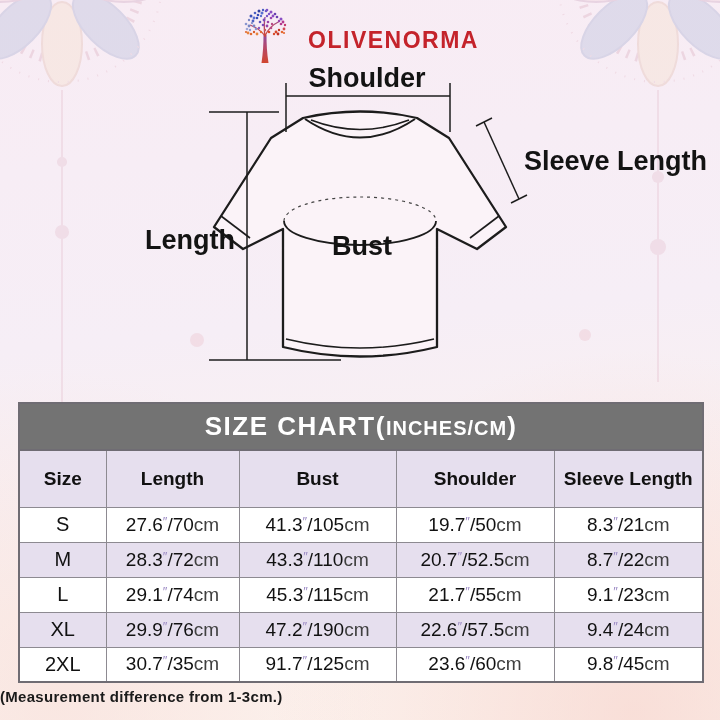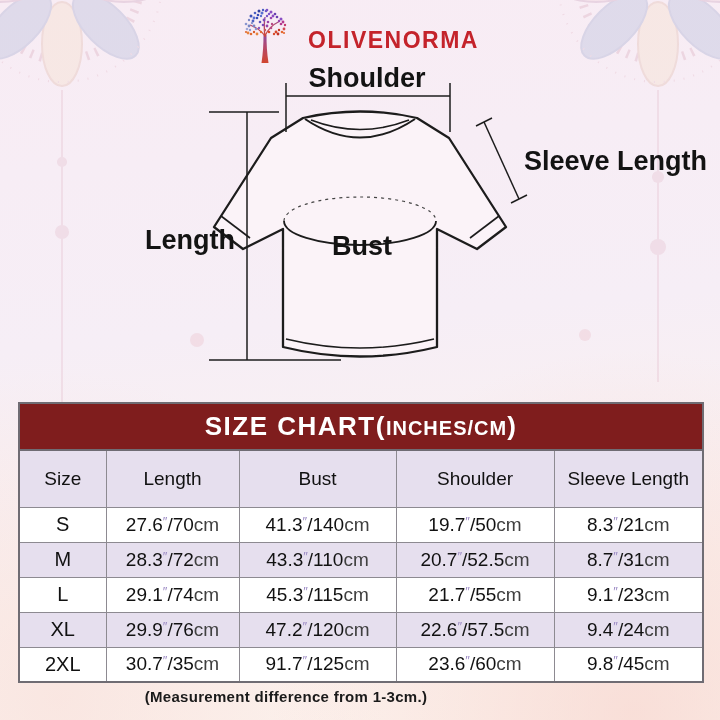--- a/index.html
+++ b/index.html
@@ -21,31 +21,31 @@
   .brand-name { color:#c4232b; font-weight:bold; font-size:23px; letter-spacing:1.5px; padding-top:10px; }
 
   
   .diagram { position:absolute; top:58px; left:0; }
   .diagram text { font-family:"Liberation Sans", sans-serif; font-weight:bold; fill:#131313; font-size:27px; }
 
   
   .table-wrap { position:absolute; top:402px; left:18px; width:684px; }
   table { border-collapse:collapse; width:684px; table-layout:fixed; border:2px solid #6f6c73; background:#fff; }
   th, td { border:1px solid #8d8a91; text-align:center; vertical-align:middle; color:#111; overflow:hidden; }
-  .title-row td { background:#7f1d1d; color:#fff; height:47px; font-size:26px; font-weight:bold; letter-spacing:1.5px; border-bottom:2px solid #6f6c73; }
+  .title-row td { background:#737373; color:#fff; height:47px; font-size:26px; font-weight:bold; letter-spacing:1.5px; border-bottom:2px solid #6f6c73; }
   .title-unit { font-size:20px; letter-spacing:1px; }
-  .head-row th { background:#e6dfee; height:57px; font-size:19px; font-weight:normal; }
+  .head-row th { background:#e6dfee; height:57px; font-size:19px; font-weight:bold; }
   tbody td { height:35px; font-size:19px; }
   tbody td.size-cell { font-size:20px; }
   tbody tr.alt td { background:#e6dfee; }
   .mark { color:#9b89c4; font-size:13px; position:relative; top:-5px; }
   .cm { color:#404040; }
 
   
-  .footer-note { position:absolute; top:688px; left:0; width:572px; text-align:center; font-weight:bold; font-size:15px; color:#1a1a1a; letter-spacing:0.3px; }
+  .footer-note { position:absolute; top:688px; left:0; width:572px; text-align:left; font-weight:bold; font-size:15px; color:#1a1a1a; letter-spacing:0.3px; }
 </style>
 </head>
 <body>
 
 <svg class="bg-decor" viewBox="0 0 720 720" width="720" height="720">
   <g opacity="0.33">
     <g transform="translate(62,-18)">
       <circle r="78" fill="none" stroke="#d8a8ba" stroke-width="9" stroke-dasharray="2.5 7"></circle>
       <g fill="none" stroke="#c9a0bc" stroke-width="2">
         <ellipse rx="20" ry="42" cy="62" fill="#f4dcc6" stroke="#e0b8a6"></ellipse>
@@ -207,42 +207,42 @@
           <th>Length</th>
           <th>Bust</th>
           <th>Shoulder</th>
           <th>Sleeve Length</th>
         </tr>
     </thead>
     <tbody id="chart-body">
         <tr>
           <td class="size-cell">S</td>
           <td><span>27.6</span><span class="mark">″</span><span>/70</span><span class="cm">cm</span></td>
-          <td><span>41.3</span><span class="mark">″</span><span>/140</span><span class="cm">cm</span></td>
+          <td><span>41.3</span><span class="mark">″</span><span>/105</span><span class="cm">cm</span></td>
           <td><span>19.7</span><span class="mark">″</span><span>/50</span><span class="cm">cm</span></td>
           <td><span>8.3</span><span class="mark">″</span><span>/21</span><span class="cm">cm</span></td>
         </tr>
         <tr class="alt">
           <td class="size-cell">M</td>
           <td><span>28.3</span><span class="mark">″</span><span>/72</span><span class="cm">cm</span></td>
           <td><span>43.3</span><span class="mark">″</span><span>/110</span><span class="cm">cm</span></td>
           <td><span>20.7</span><span class="mark">″</span><span>/52.5</span><span class="cm">cm</span></td>
-          <td><span>8.7</span><span class="mark">″</span><span>/31</span><span class="cm">cm</span></td>
+          <td><span>8.7</span><span class="mark">″</span><span>/22</span><span class="cm">cm</span></td>
         </tr>
         <tr>
           <td class="size-cell">L</td>
           <td><span>29.1</span><span class="mark">″</span><span>/74</span><span class="cm">cm</span></td>
           <td><span>45.3</span><span class="mark">″</span><span>/115</span><span class="cm">cm</span></td>
           <td><span>21.7</span><span class="mark">″</span><span>/55</span><span class="cm">cm</span></td>
           <td><span>9.1</span><span class="mark">″</span><span>/23</span><span class="cm">cm</span></td>
         </tr>
         <tr class="alt">
           <td class="size-cell">XL</td>
           <td><span>29.9</span><span class="mark">″</span><span>/76</span><span class="cm">cm</span></td>
-          <td><span>47.2</span><span class="mark">″</span><span>/120</span><span class="cm">cm</span></td>
+          <td><span>47.2</span><span class="mark">″</span><span>/190</span><span class="cm">cm</span></td>
           <td><span>22.6</span><span class="mark">″</span><span>/57.5</span><span class="cm">cm</span></td>
           <td><span>9.4</span><span class="mark">″</span><span>/24</span><span class="cm">cm</span></td>
         </tr>
         <tr>
           <td class="size-cell">2XL</td>
           <td><span>30.7</span><span class="mark">″</span><span>/35</span><span class="cm">cm</span></td>
           <td><span>91.7</span><span class="mark">″</span><span>/125</span><span class="cm">cm</span></td>
           <td><span>23.6</span><span class="mark">″</span><span>/60</span><span class="cm">cm</span></td>
           <td><span>9.8</span><span class="mark">″</span><span>/45</span><span class="cm">cm</span></td>
         </tr>

